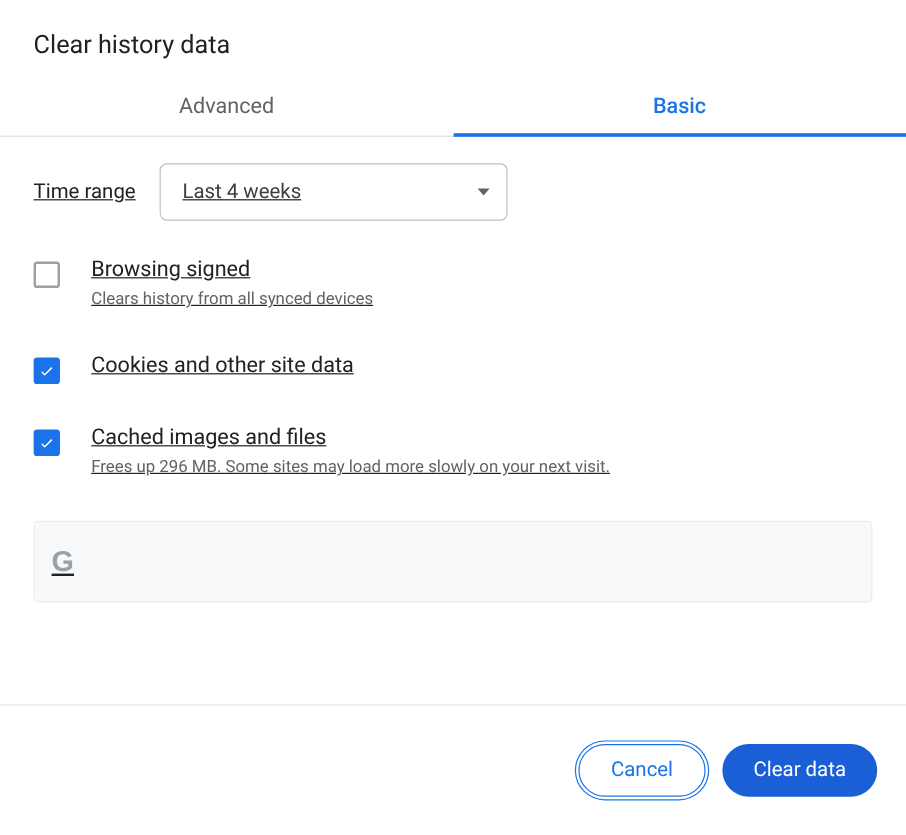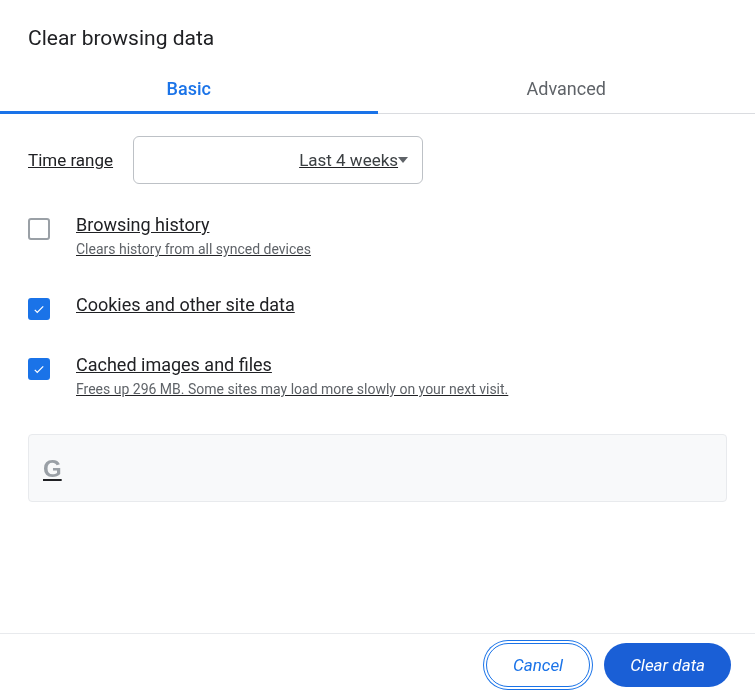--- a/index.html
+++ b/index.html
@@ -55,21 +55,21 @@
       gap: 20px;
       margin-bottom: 30px;
     }
     .time-label {
       font-size: 17px;
       color: #202124;
     }
     .select {
       display: flex;
       align-items: center;
-      justify-content: flex-end;
+      justify-content: space-between;
       width: 290px;
       height: 48px;
       border: 1px solid #bdc1c6;
       border-radius: 6px;
       padding: 0 14px 0 18px;
       font-size: 17px;
       color: #3c4043;
       cursor: pointer;
     }
     .select .caret {
@@ -137,29 +137,28 @@
     }
     .info-text a {
       color: #1a73e8;
       text-decoration: underline;
       cursor: pointer;
     }
     .footer {
       position: absolute;
       left: 0; right: 0;
       bottom: 0;
-      height: 63px;
+      height: 109px;
       border-top: 1px solid #e8eaed;
       display: flex;
       align-items: center;
       justify-content: flex-end;
       gap: 14px;
       padding-right: 24px;
       background: #fff;
-      font-style: italic;
     }
     .btn {
       height: 44px;
       padding: 0 26px;
       border-radius: 22px;
       font-size: 17px;
       cursor: pointer;
       display: flex;
       align-items: center;
       justify-content: center;
@@ -186,43 +185,43 @@
       height: 40px;
       background: linear-gradient(to bottom, rgba(255,255,255,0), rgba(255,255,255,1));
       pointer-events: none;
     }
   </style>
 </head>
 <body>
 
 <div class="dialog">
 
-  <div class="title">Clear browsing data</div>
+  <div class="title">Clear history data</div>
 
   <div class="tabs">
+    <div class="tab">Advanced</div>
     <div class="tab active">Basic</div>
-    <div class="tab">Advanced</div>
   </div>
 
   <div class="content">
 
     <div class="time-row">
       <span class="time-label">Time range</span>
       <div class="select">
         <span>Last 4 weeks</span>
         <span class="caret"></span>
       </div>
     </div>
 
     <div class="option-row">
       <div class="checkbox">
         
       </div>
       <div class="opt-text">
-        <div class="opt-title">Browsing history</div>
+        <div class="opt-title">Browsing signed</div>
         <div class="opt-desc">Clears history from all synced devices</div>
       </div>
     </div>
 
     <div class="option-row">
       <div class="checkbox checked">
         <svg viewBox="0 0 24 24">
             <path fill="#fff" d="M9 16.2l-3.5-3.5L4 14.2 9 19.2 20 8.2l-1.5-1.5z"></path>
           </svg>
       </div>

